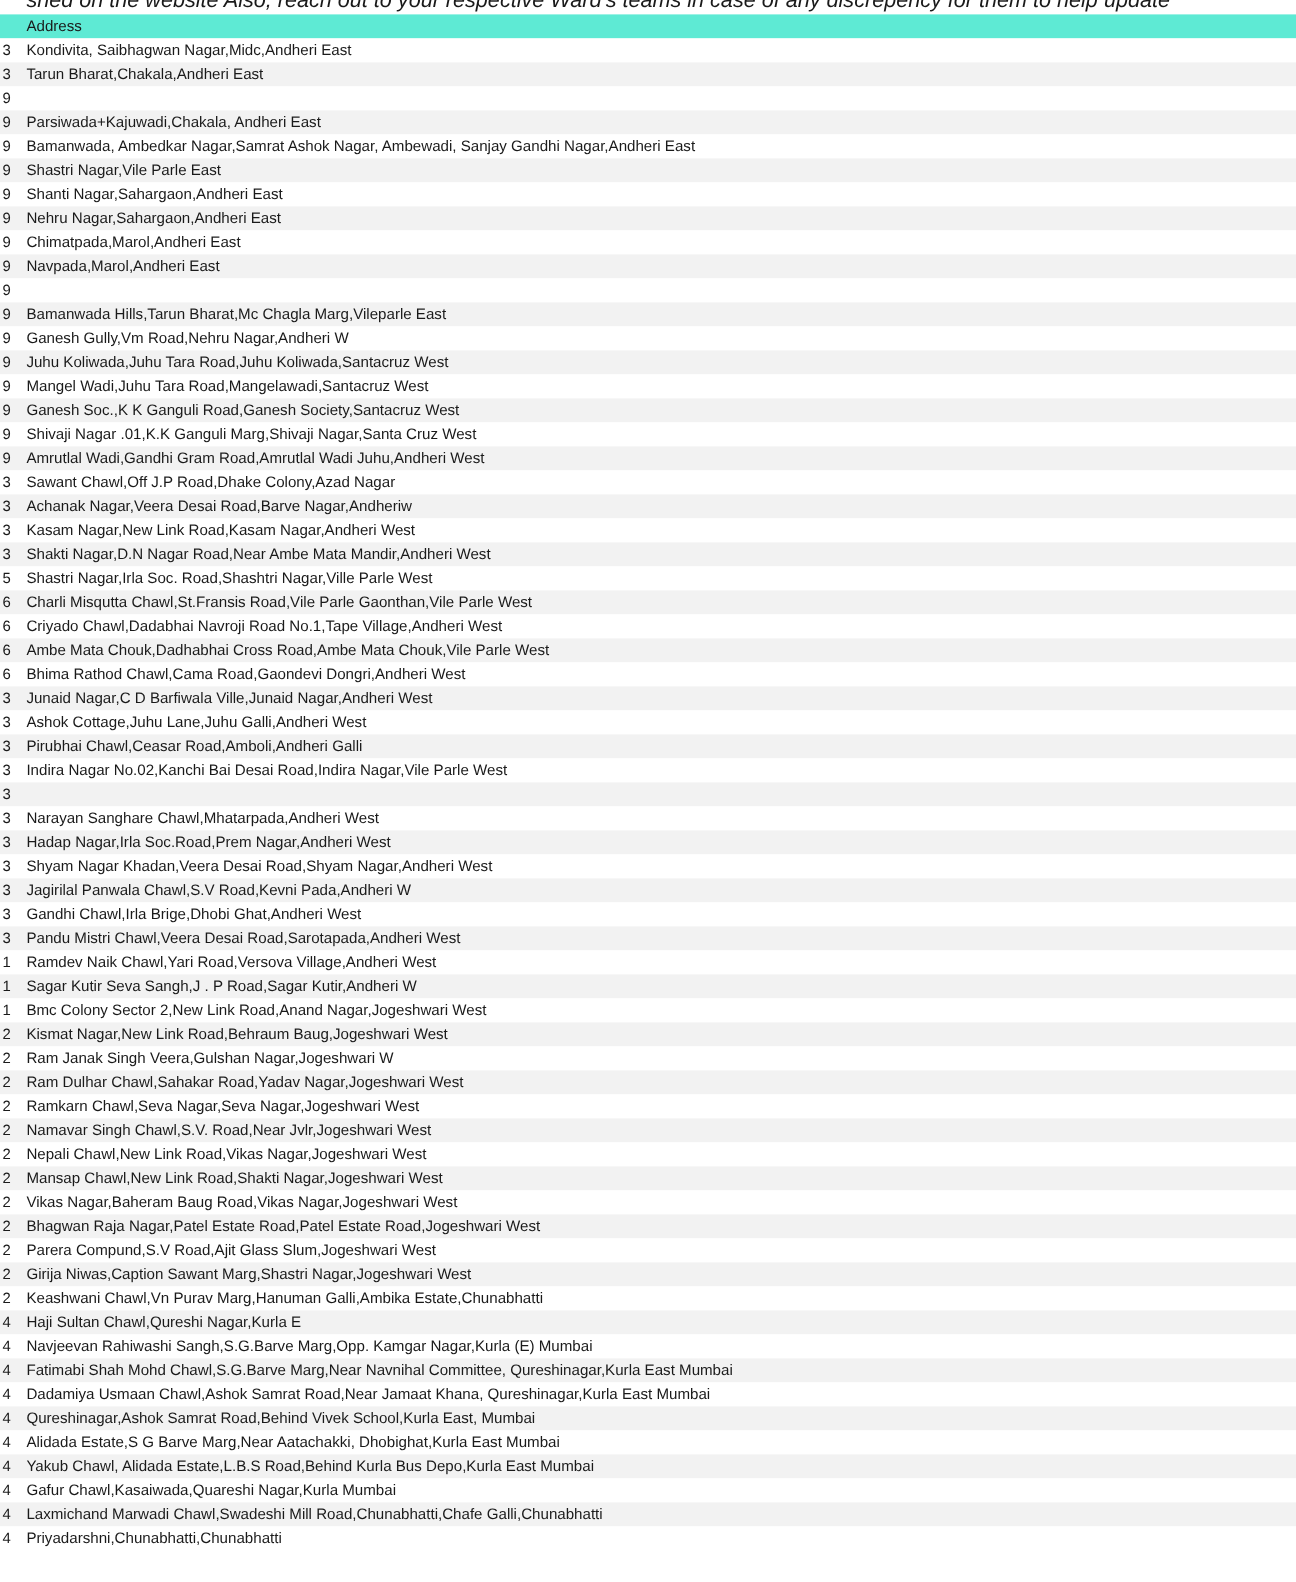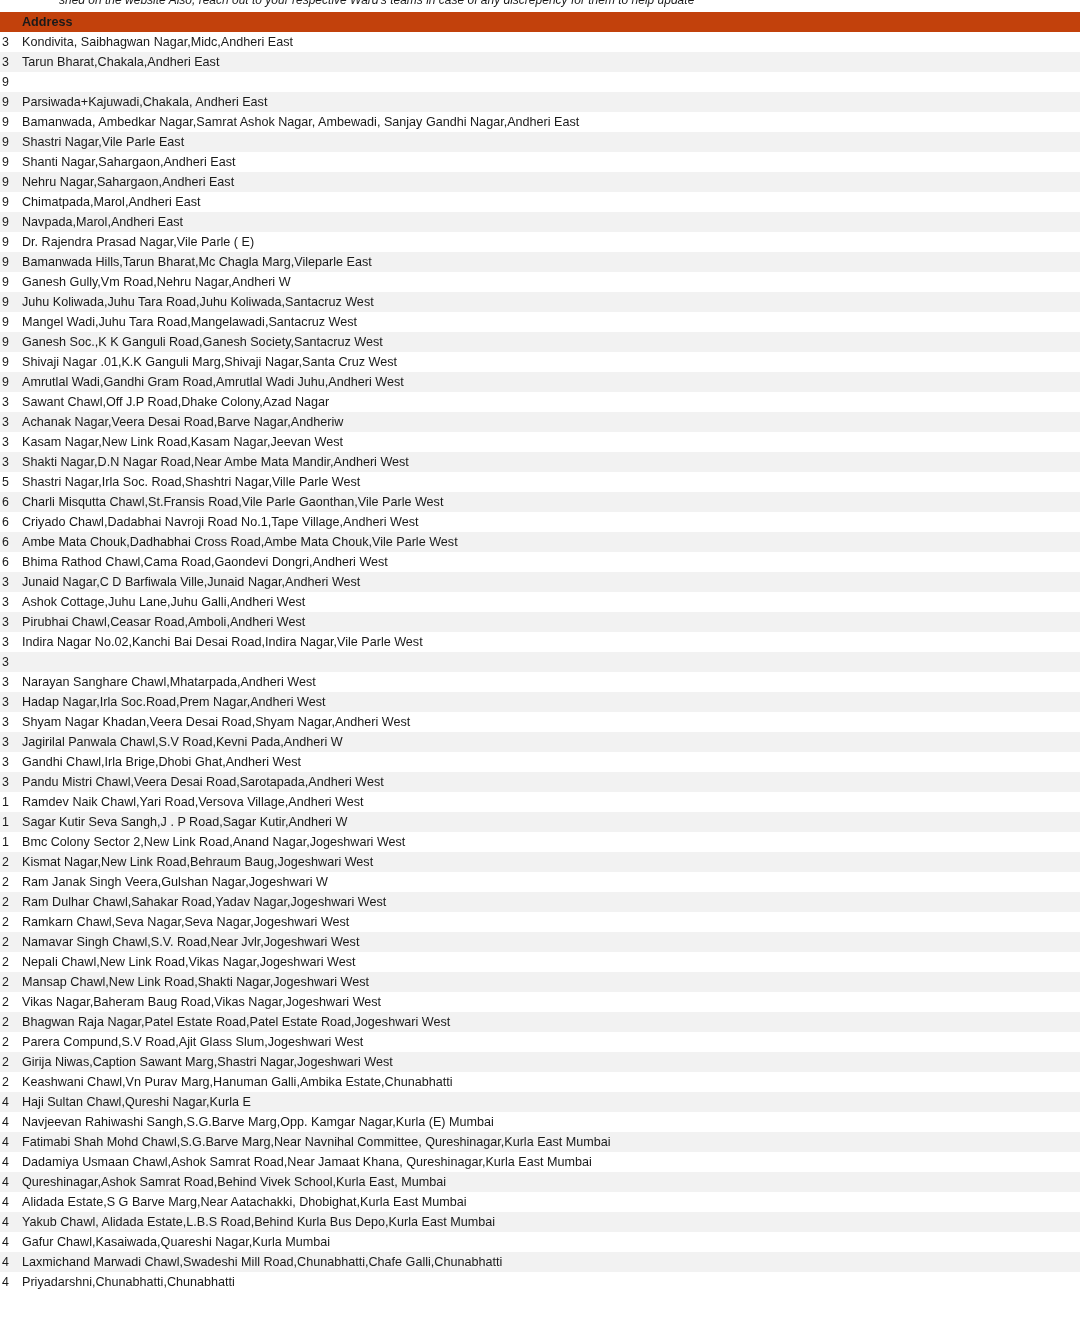--- a/index.html
+++ b/index.html
@@ -19,26 +19,25 @@
     width: 1080px;
     height: 1318px;
     box-sizing: border-box;
   }
   
   .notice-row {
     height: 12px;
     line-height: 12px;
     overflow: hidden;
     font-style: italic;
-    font-size: 12px;
+    font-size: 18px;
     color: #1a1a1a;
     padding-left: 22px;
     white-space: nowrap;
     position: relative;
-    margin-left: 37px;
   }
   .notice-row .clip {
     position: absolute;
     left: 22px;
     top: -6px;
     white-space: nowrap;
   }
   
   .table {
     width: 1080px;
@@ -47,22 +46,22 @@
   }
   .row {
     display: flex;
     align-items: center;
     height: 20px;
     font-size: 12.6px;
     white-space: nowrap;
     overflow: hidden;
   }
   .row.header-row {
-    background: #c2410c;
-    font-weight: bold;
+    background: #5eead4;
+    font-weight: normal;
   }
   .row.alt {
     background: #f2f2f2;
   }
   .row.plain {
     background: #ffffff;
   }
   .cell-id {
     width: 12px;
     min-width: 12px;
@@ -138,21 +137,20 @@
         <div class="row plain">
           <div class="cell-id">9</div>
           <div class="cell-addr">Chimatpada,Marol,Andheri East</div>
         </div>
         <div class="row alt">
           <div class="cell-id">9</div>
           <div class="cell-addr">Navpada,Marol,Andheri East</div>
         </div>
         <div class="row plain">
           <div class="cell-id">9</div>
-          <div class="cell-addr">Dr. Rajendra Prasad Nagar,Vile Parle ( E)</div>
         </div>
         <div class="row alt">
           <div class="cell-id">9</div>
           <div class="cell-addr">Bamanwada Hills,Tarun Bharat,Mc Chagla Marg,Vileparle East</div>
         </div>
         <div class="row plain">
           <div class="cell-id">9</div>
           <div class="cell-addr">Ganesh Gully,Vm Road,Nehru Nagar,Andheri W</div>
         </div>
         <div class="row alt">
@@ -178,21 +176,21 @@
         <div class="row plain">
           <div class="cell-id">3</div>
           <div class="cell-addr">Sawant Chawl,Off J.P Road,Dhake Colony,Azad Nagar</div>
         </div>
         <div class="row alt">
           <div class="cell-id">3</div>
           <div class="cell-addr">Achanak Nagar,Veera Desai Road,Barve Nagar,Andheriw</div>
         </div>
         <div class="row plain">
           <div class="cell-id">3</div>
-          <div class="cell-addr">Kasam Nagar,New Link Road,Kasam Nagar,Jeevan West</div>
+          <div class="cell-addr">Kasam Nagar,New Link Road,Kasam Nagar,Andheri West</div>
         </div>
         <div class="row alt">
           <div class="cell-id">3</div>
           <div class="cell-addr">Shakti Nagar,D.N Nagar Road,Near Ambe Mata Mandir,Andheri West</div>
         </div>
         <div class="row plain">
           <div class="cell-id">5</div>
           <div class="cell-addr">Shastri Nagar,Irla Soc. Road,Shashtri Nagar,Ville Parle West</div>
         </div>
         <div class="row alt">
@@ -214,21 +212,21 @@
         <div class="row alt">
           <div class="cell-id">3</div>
           <div class="cell-addr">Junaid Nagar,C D Barfiwala Ville,Junaid Nagar,Andheri West</div>
         </div>
         <div class="row plain">
           <div class="cell-id">3</div>
           <div class="cell-addr">Ashok Cottage,Juhu Lane,Juhu Galli,Andheri West</div>
         </div>
         <div class="row alt">
           <div class="cell-id">3</div>
-          <div class="cell-addr">Pirubhai Chawl,Ceasar Road,Amboli,Andheri West</div>
+          <div class="cell-addr">Pirubhai Chawl,Ceasar Road,Amboli,Andheri Galli</div>
         </div>
         <div class="row plain">
           <div class="cell-id">3</div>
           <div class="cell-addr">Indira Nagar No.02,Kanchi Bai Desai Road,Indira Nagar,Vile Parle West</div>
         </div>
         <div class="row alt">
           <div class="cell-id">3</div>
         </div>
         <div class="row plain">
           <div class="cell-id">3</div>

